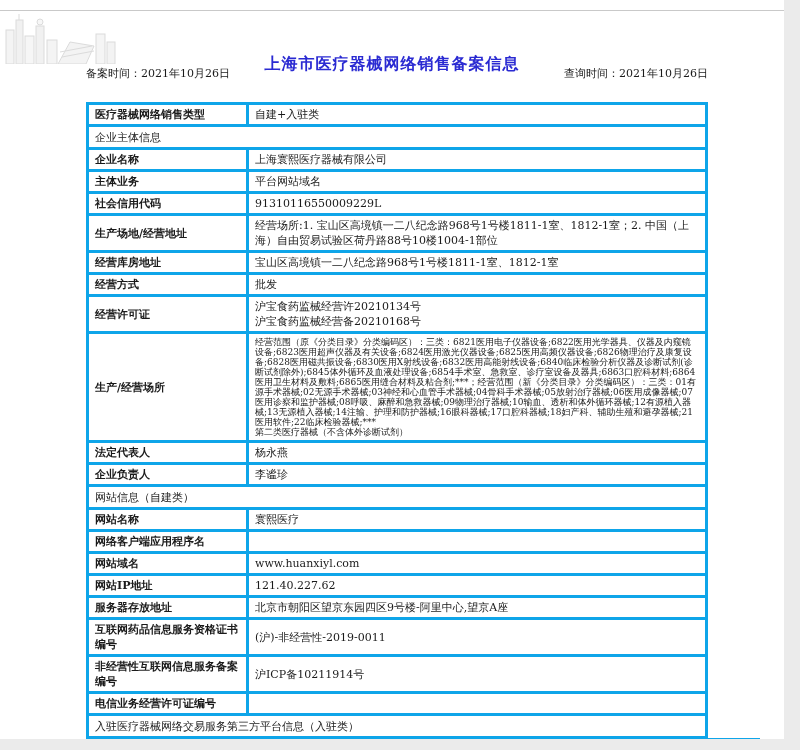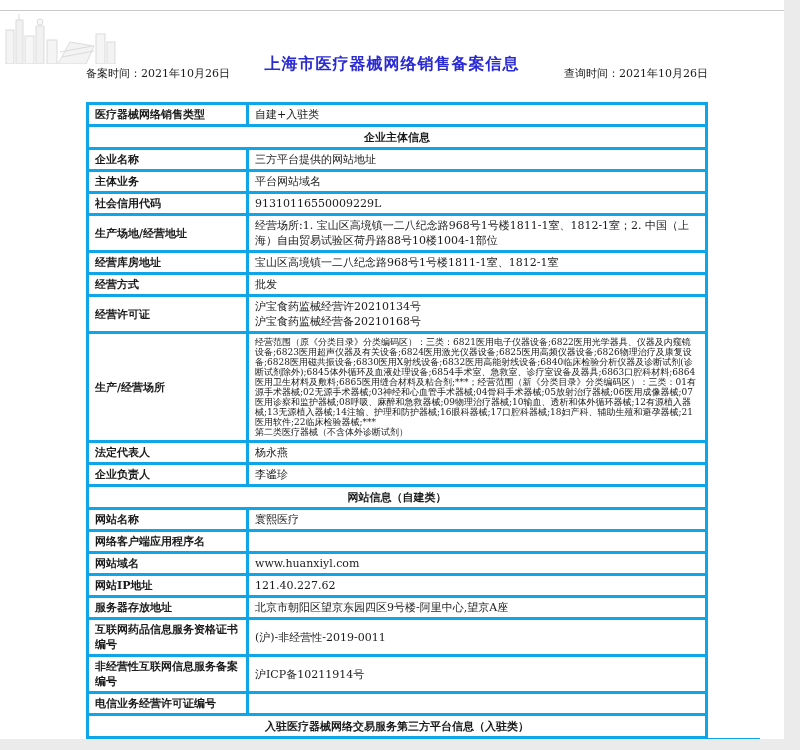--- a/index.html
+++ b/index.html
@@ -12,21 +12,21 @@
          font-size:16px;font-weight:bold;color:#2a2ad2;letter-spacing:1px;}
   .times{position:absolute;left:86px;top:66px;width:622px;display:flex;
          justify-content:space-between;font-size:11px;font-weight:normal;}
   .flow{position:absolute;left:86px;top:102px;width:622px;}
   table{border-collapse:collapse;table-layout:fixed;width:622px;}
   td,th{border:3px solid #0ea5e9;padding:2px 6px;font-size:11px;vertical-align:middle;
         overflow:hidden;word-break:break-all;}
   #main-table td{height:15px;}
   #main-table td.lbl{width:145px;font-weight:bold;}
   #main-table td.val{white-space:pre-line;}
-  #main-table td.section{text-align:center;font-weight:bold;height:16px;}
+  #main-table td.section{text-align:left;font-weight:normal;height:16px;}
   #main-table td.small{font-size:9px;line-height:10px;padding-top:3px;padding-bottom:3px;}
   #platform-table{margin-top:-1px;}
   #platform-table th{font-weight:bold;text-align:center;font-size:11px;line-height:12px;padding:2px 4px;}
 </style>
 </head>
 <body>
 
 <div class="canvas">
   <div class="page">
     <div class="topline"></div>
@@ -60,21 +60,21 @@
           <tbody>
             <tr>
               <td class="lbl">医疗器械网络销售类型</td>
               <td class="val">自建+入驻类</td>
             </tr>
             <tr>
               <td colspan="2" class="section">企业主体信息</td>
             </tr>
             <tr>
               <td class="lbl">企业名称</td>
-              <td class="val">三方平台提供的网站地址</td>
+              <td class="val">上海寰熙医疗器械有限公司</td>
             </tr>
             <tr>
               <td class="lbl">主体业务</td>
               <td class="val">平台网站域名</td>
             </tr>
             <tr>
               <td class="lbl">社会信用代码</td>
               <td class="val">91310116550009229L</td>
             </tr>
             <tr>

